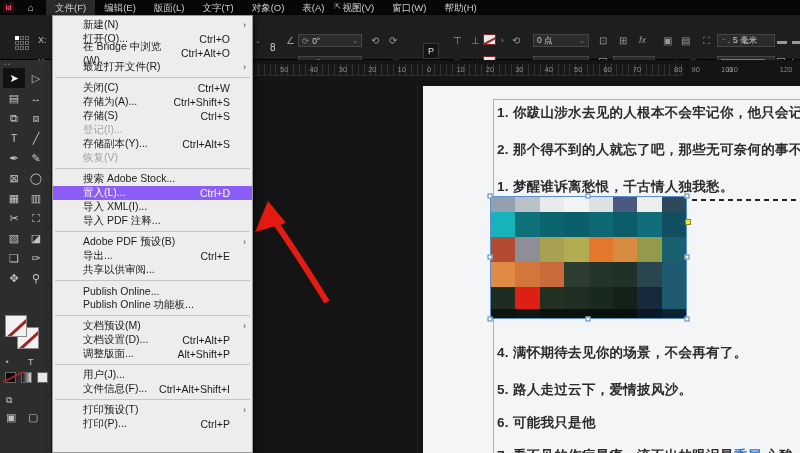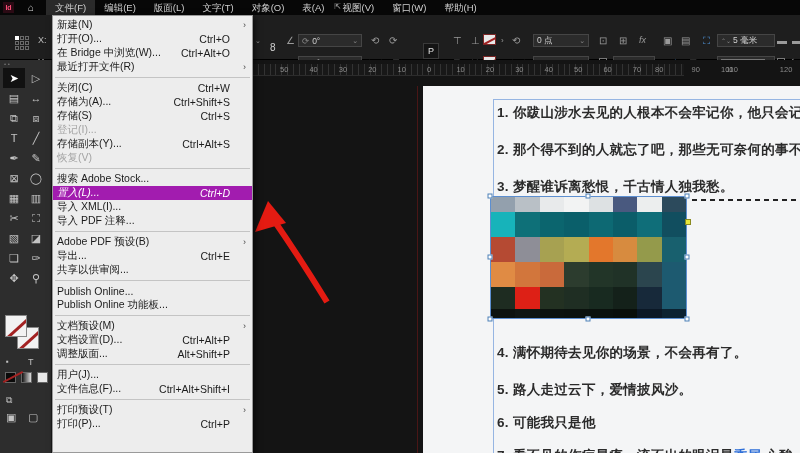--- a/index.html
+++ b/index.html
@@ -70,26 +70,26 @@
   .mrow { display:flex; }
   .mcell { flex:1; }
   .handle { position:absolute; width:5px; height:5px; background:#fff; border:1px solid #4a7fb5; transform:translate(-50%,-50%); }
   .yellowh { position:absolute; width:6px; height:6px; background:#e8e83a; border:1px solid #8a8a20; transform:translate(-50%,-50%); }
   .dashline { position:absolute; left:269px; top:113px; width:110px; height:2px;
               background:repeating-linear-gradient(90deg,#222 0 5px,transparent 5px 9px); }
 
   
   .menupanel { position:absolute; left:52px; top:15px; width:201px; height:438px; background:#ededed;
                border:1px solid #9a9a9a; box-shadow:2px 2px 6px rgba(0,0,0,.6); padding-top:2px; overflow:hidden; }
-  .mitem { position:relative; display:flex; align-items:center; height:14px; padding-left:4px; padding-right:20px;
+  .mitem { position:relative; display:flex; align-items:center; height:14px; padding-left:30px; padding-right:20px;
            color:#1c1c1c; font-size:10.5px; cursor:default; }
   .mitem .short { margin-left:auto; padding-right:2px; }
   .mitem .sub { position:absolute; right:6px; font-size:9px; color:#444; }
   .mitem.disabled { color:#a4a4a4; }
-  .mitem.selected { background:#a21caf; color:#fff;font-style:italic; }
+  .mitem.selected { background:#8b5cf6; color:#fff; }
   .msep { height:1px; background:#c4c4c4; margin:3px 2px; }
 
   .arrow-svg { position:absolute; left:240px; top:193px; pointer-events:none; }
 </style>
 </head>
 <body>
 
 <div id="app">
 
   <div class="menubar">
@@ -245,35 +245,35 @@
         <span class="rlab" style="left: 316.2px;">20</span>
         <span class="rlab" style="left: 345.6px;">10</span>
         <span class="rlab" style="left: 375px;">0</span>
         <span class="rlab" style="left: 404.4px;">10</span>
         <span class="rlab" style="left: 433.8px;">20</span>
         <span class="rlab" style="left: 463.2px;">30</span>
         <span class="rlab" style="left: 492.6px;">40</span>
         <span class="rlab" style="left: 522px;">50</span>
         <span class="rlab" style="left: 551.4px;">60</span>
         <span class="rlab" style="left: 580.8px;">70</span>
-        <span class="rlab" style="left: 603px;">80</span>
+        <span class="rlab" style="left: 622px;">80</span>
         <span class="rlab" style="left: 639.6px;">90</span>
         <span class="rlab" style="left: 669px;">100</span>
         <span class="rlab" style="left: 674px;">110</span>
         <span class="rlab" style="left: 727.8px;">120</span>
       </div>
     <div class="bleedline"></div>
 
     <div class="page">
       <div class="tf-top"></div>
       <div class="tf-left"></div>
       <div id="doclines">
           <div class="docline" style="top: 18px;">1. 你跋山涉水去见的人根本不会牢记你，他只会记得自己跋</div>
           <div class="docline" style="top: 55px;">2. 那个得不到的人就忘了吧，那些无可奈何的事不如算了。</div>
-          <div class="docline" style="top: 92px;">3. 梦醒谁诉离愁恨，千古情人独我愁。</div>
+          <div class="docline" style="top: 92px;">1. 梦醒谁诉离愁恨，千古情人独我愁。</div>
           <div class="docline" style="top: 258px;">4. 满怀期待去见你的场景，不会再有了。</div>
           <div class="docline" style="top: 295px;">5. 路人走过云下，爱情披风沙。</div>
           <div class="docline" style="top: 328px;">6. 可能我只是他</div>
           <div class="docline" style="top: 361px;"><span>7. 看不见的伤疤最疼，流不出的眼泪最</span><span class="hl">委屈</span><span>  心酸，一个人</span></div>
         </div>
 
       <div class="imgframe">
         <div class="mosaic">
             <div class="mrow" style="height: 15px;">
               <div class="mcell" style="background: rgb(147, 160, 173);"></div>

